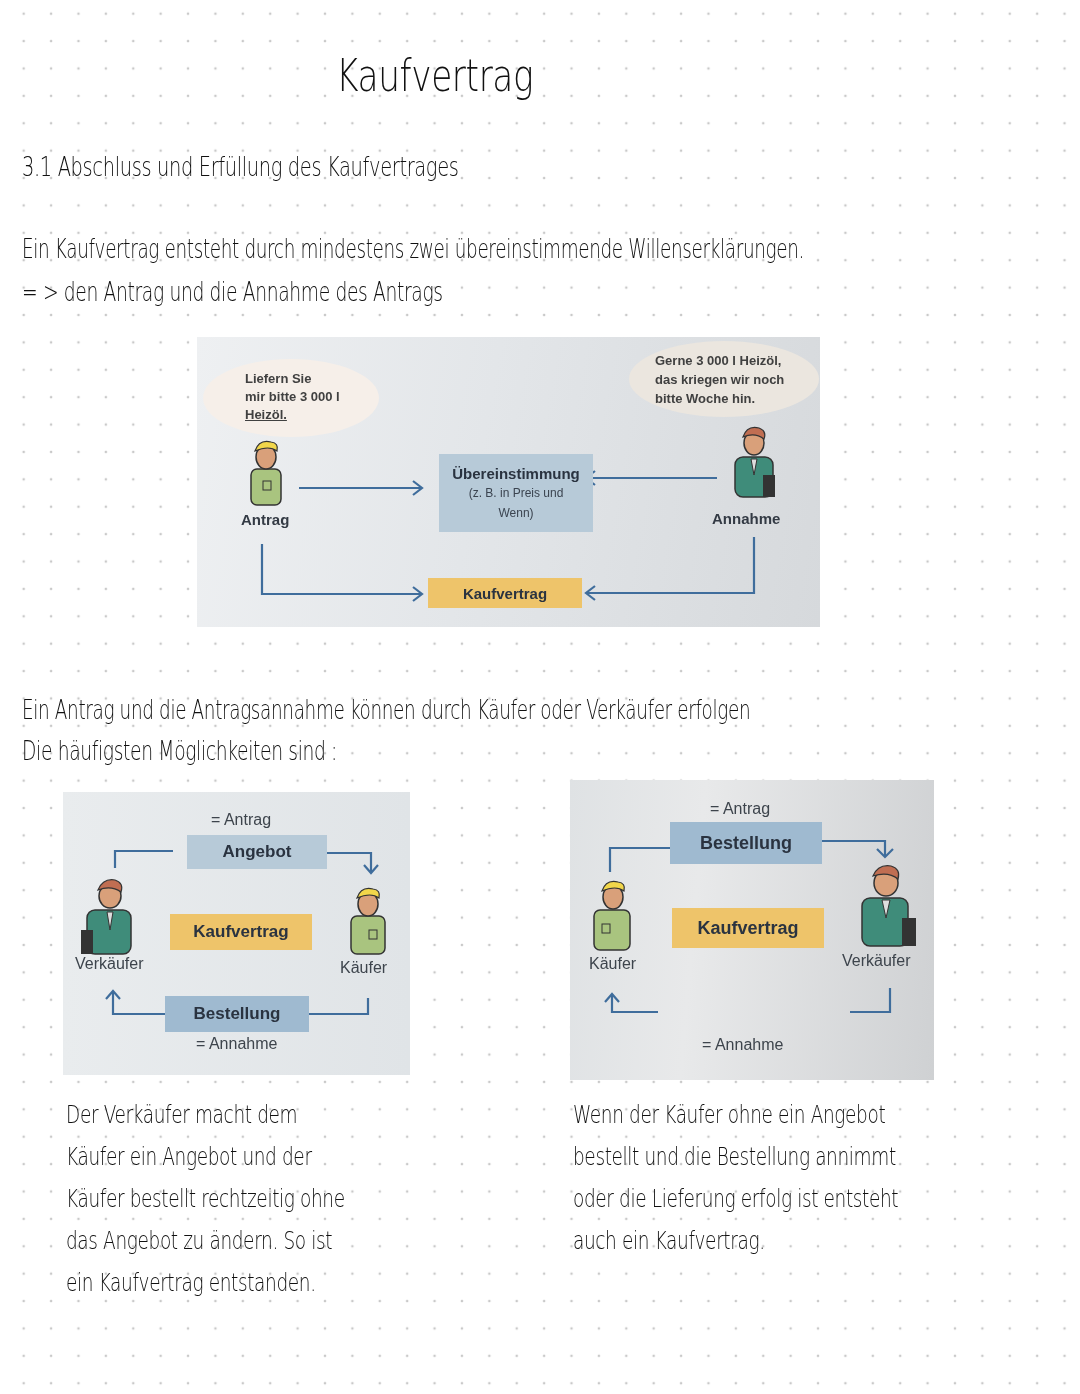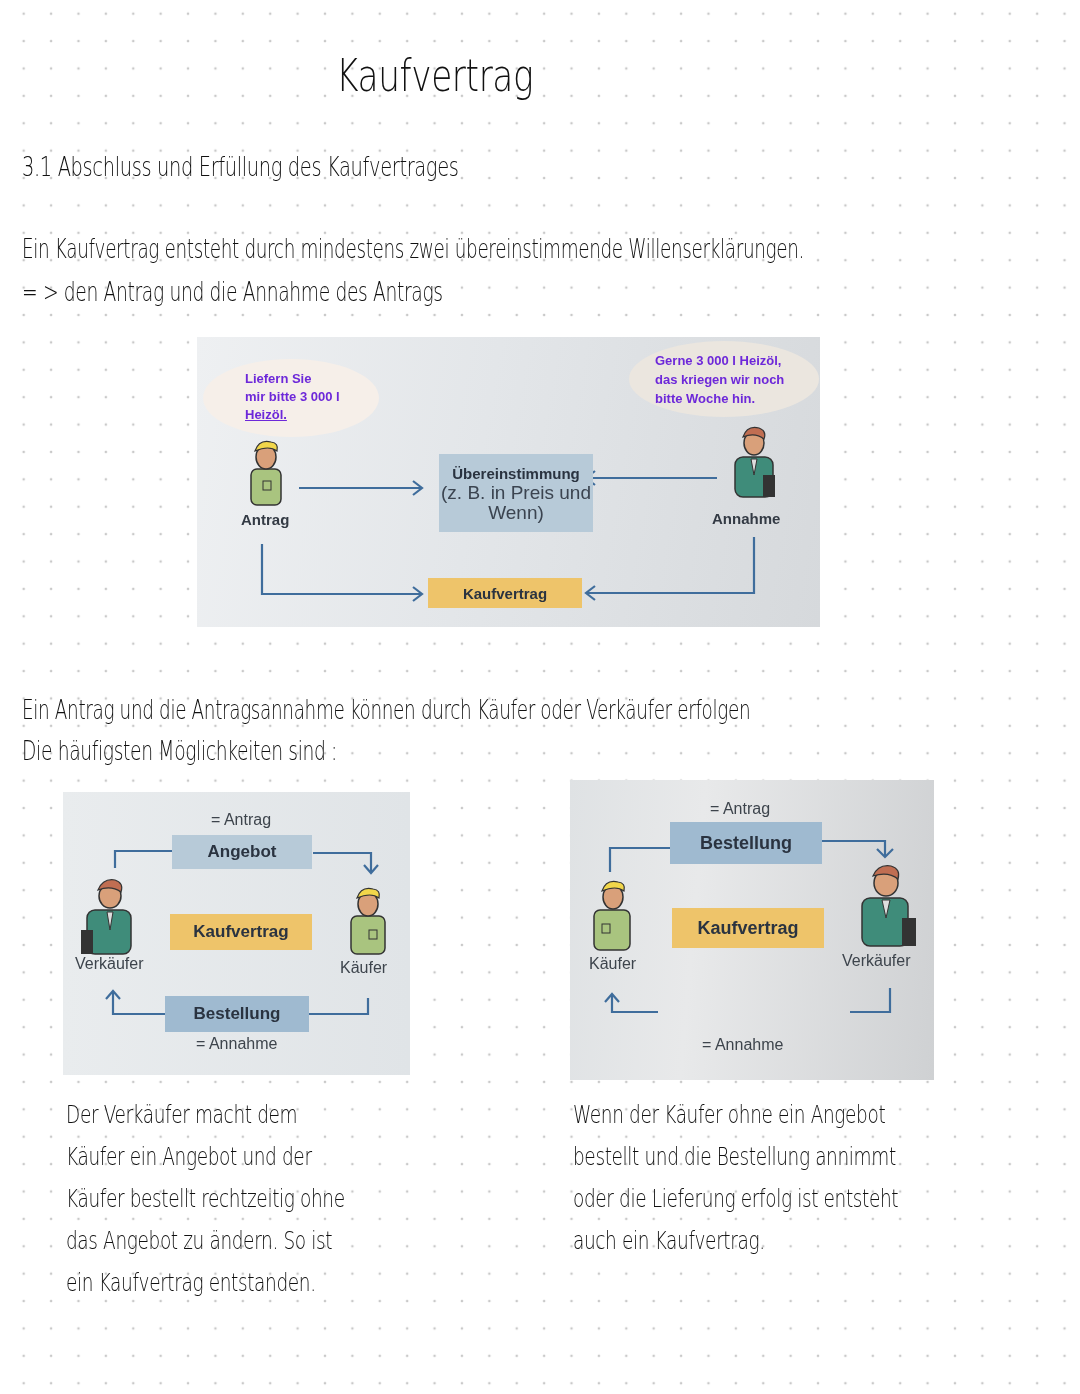--- a/index.html
+++ b/index.html
@@ -49,26 +49,26 @@
       left: 570px; top: 780px; width: 364px; height: 300px;
       background: linear-gradient(95deg, #dfe2e4 0%, #e8e9ea 35%, #cfd1d3 100%);
     }
     .box {
       position: absolute; text-align: center; font-weight: bold; color: #2a3340;
       display: flex; align-items: center; justify-content: center; flex-direction: column;
     }
     .blue { background: #b7cad8; }
     .blue2 { background: #9fbad0; }
     .yellow { background: #eec46a; }
-    .sub { font-weight: normal; font-size: 19px; color: #3b4450; line-height: 22px; }
+    .sub { font-weight: normal; font-size: 12px; color: #3b4450; line-height: 22px; }
     .lbl { position: absolute; font-weight: bold; color: #333a44; font-size: 15px; }
     .lbl-n { position: absolute; color: #3d444c; font-size: 16px; }
     .bubble {
       position: absolute; background: #f6efe9; border-radius: 50%;
-      font-size: 13px; font-weight: bold; color: #6d28d9; line-height: 19px;
+      font-size: 13px; font-weight: bold; color: #404040; line-height: 19px;
     }
     .bubble span { position: absolute; white-space: nowrap; }
     svg.lines { position: absolute; left: 0; top: 0; }
     .person { position: absolute; }
   </style>
 </head>
 <body>
 
 <div class="hand title">Kaufvertrag</div>
 <div class="hand h2">3.1  Abschluss und Erfüllung des Kaufvertrages</div>
@@ -135,21 +135,21 @@
     <g stroke="#3f6d9c" stroke-width="2.2" fill="none">
       <polyline points="52,76 52,59 110,59"></polyline>
       <polyline points="250,61 308,61 308,80"></polyline>
       <polyline points="301,73 308,81 315,73"></polyline>
       <polyline points="305,206 305,222 246,222"></polyline>
       <polyline points="102,222 50,222 50,200"></polyline>
       <polyline points="43,207 50,199 57,207"></polyline>
     </g>
   </svg>
   <div class="lbl-n" style="left:148px; top:19px;">= Antrag</div>
-  <div class="box blue" style="left:109px; top:43px; width:140px; height:34px; font-size:17px;">
+  <div class="box blue" style="left:124px; top:43px; width:140px; height:34px; font-size:17px;">
     <span>Angebot</span>
   </div>
   <svg class="person" style="left:16px; top:84px;" width="62" height="80">
     <rect x="8" y="34" width="44" height="44" rx="8" fill="#3f8c7a" stroke="#333" stroke-width="1.5"></rect>
     <rect x="2" y="54" width="12" height="24" fill="#333"></rect>
     <path d="M28 36 L31 54 L34 36Z" fill="#ddd" stroke="#333" stroke-width="1"></path>
     <ellipse cx="31" cy="20" rx="11" ry="12" fill="#d9a07a" stroke="#333" stroke-width="1.5"></ellipse>
     <path d="M19 14 Q24 2 36 4 Q45 7 42 16 Q32 9 19 14Z" fill="#c06e52" stroke="#333" stroke-width="1.2"></path>
   </svg>
   <div class="lbl-n" style="left:12px; top:163px;">Verkäufer</div>

